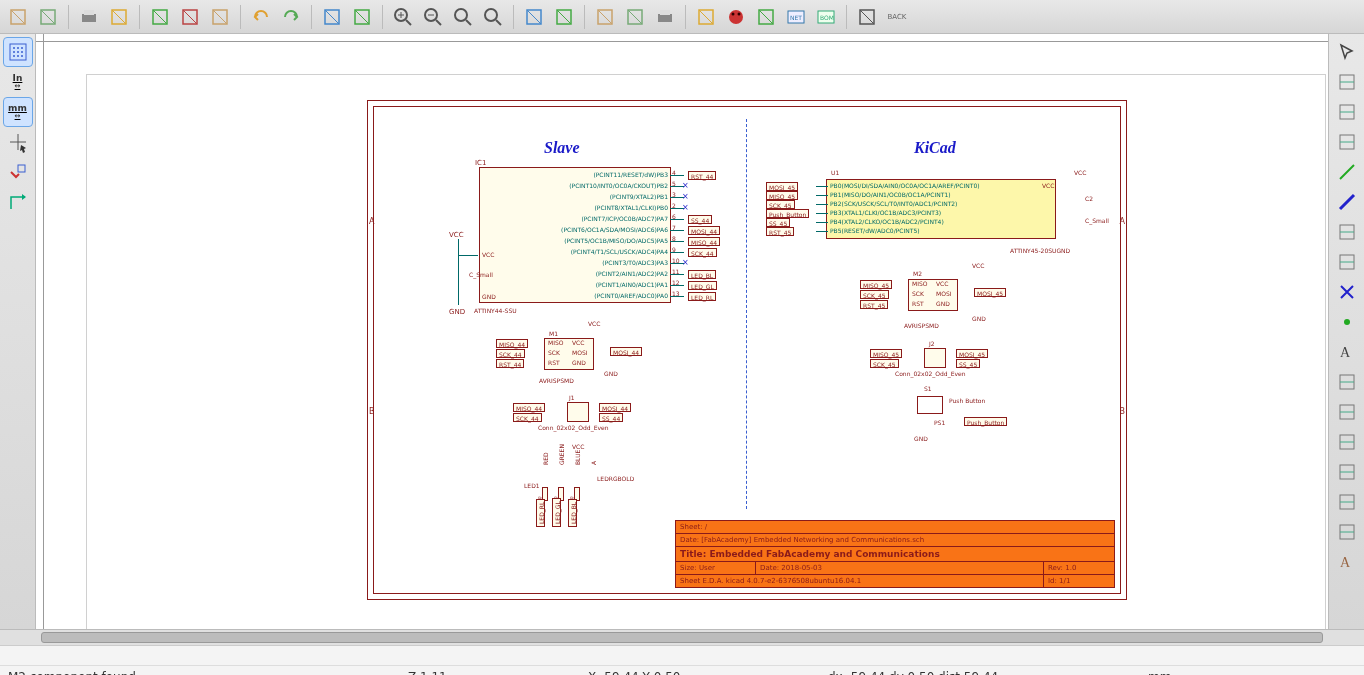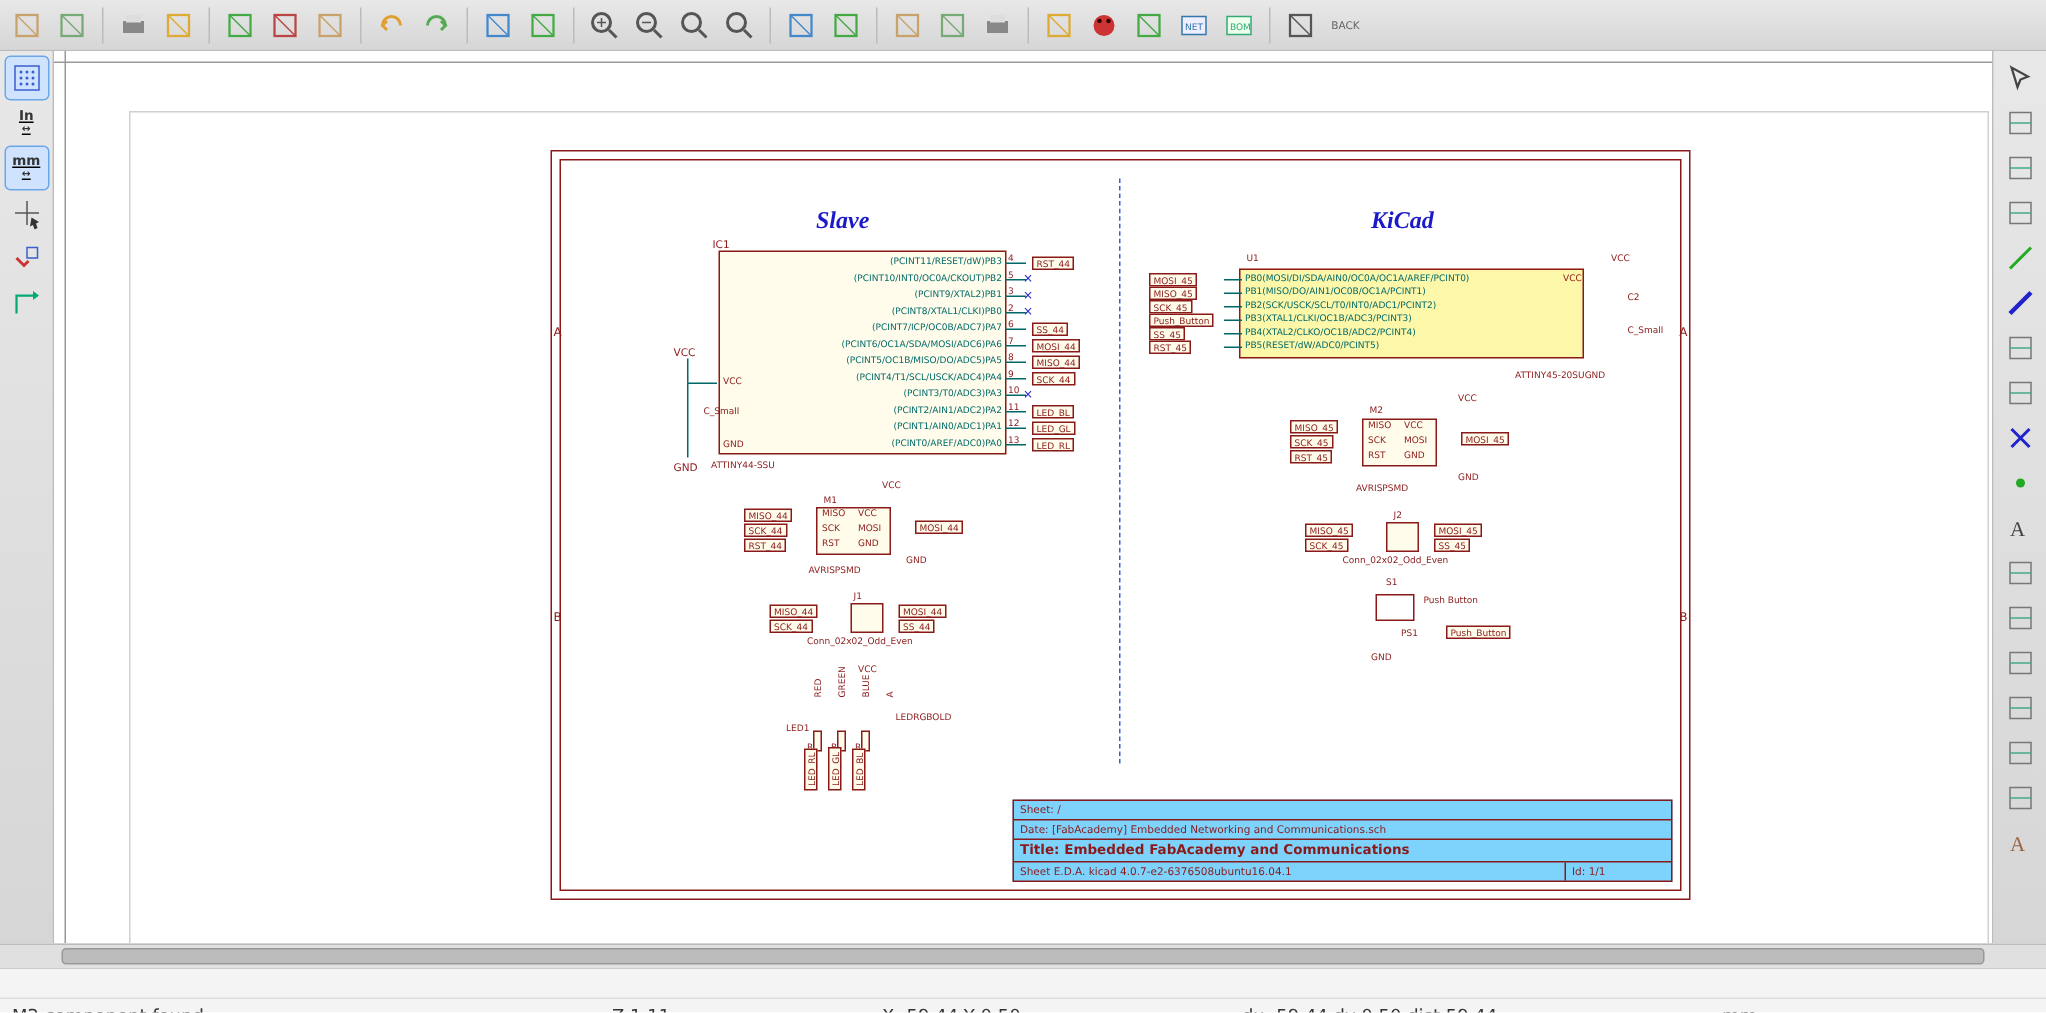--- a/index.html
+++ b/index.html
@@ -22,21 +22,21 @@
   .schematic { position: absolute; font-size: 7px; color: #006968; }
   .blue-title { color: #1a1ac8; font-weight: bold; font-size: 16px; font-family: Georgia, serif; font-style: italic; }
   .comp-box { position: absolute; border: 1px solid #8a1a1a; background: #fffceb; }
   .comp-box.master { background: #fdf7aa; }
   .pin-text { font-size: 6px; color: #006968; }
   .dark { color: #8a1a1a; }
   .netlabel { position: absolute; border: 1px solid #8a1a1a; background: #fffceb; font-size: 6px; color: #8a1a1a; padding: 0 2px; line-height: 9px; height: 9px; }
   .wire-h { position: absolute; height: 1px; background: #006968; }
   .wire-v { position: absolute; width: 1px; background: #006968; }
   .dashline { position: absolute; border-left: 1px dashed #3a5fd0; }
-  .title-block { position: absolute; right: 5px; bottom: 5px; width: 440px; border: 1px solid #8a1a1a; font-size: 7px; color: #8a1a1a; background: #7dd3fc; }
+  .title-block { position: absolute; right: 5px; bottom: 5px; width: 440px; border: 1px solid #8a1a1a; font-size: 7px; color: #8a1a1a; background: #f97316; }
   .title-block .row { display: flex; border-top: 1px solid #8a1a1a; }
   .title-block .row:first-child { border-top: none; }
   .title-block .cell { padding: 2px 4px; border-right: 1px solid #8a1a1a; }
   .title-block .cell:last-child { border-right: none; }
   .title-block .title-row { color: #8a1a1a; font-weight: bold; font-size: 9px; }
   .ruler-h { position: absolute; top: 0; left: 0; right: 0; height: 8px; border-bottom: 1px solid #999; }
   .ruler-v { position: absolute; top: 0; left: 0; bottom: 0; width: 8px; border-right: 1px solid #999; }
   .scrollbar-h { height: 16px; background: #e0e0e0; border-top: 1px solid #bbb; position: relative; }
   .scrollbar-h .thumb { position: absolute; left: 3%; width: 94%; top: 2px; bottom: 2px; background: #bcbcbc; border-radius: 3px; border: 1px solid #999; }
   .statusbar { height: 30px; background: #f4f4f4; border-top: 1px solid #ccc; }
@@ -466,20 +466,25 @@
             <div class="row">
                 <div class="cell" style="flex:1">Sheet: /</div>
               </div>
             <div class="row">
                 <div class="cell" style="flex:1">Date: [FabAcademy] Embedded Networking and Communications.sch</div>
               </div>
             <div class="row title-row">
                 <div class="cell" style="flex:1">Title: Embedded FabAcademy and Communications</div>
               </div>
             <div class="row">
+              <div class="cell" style="width:80px">Size: User</div>
+              <div class="cell" style="flex:1">Date: 2018-05-03</div>
+              <div class="cell" style="width:70px">Rev: 1.0</div>
+            </div>
+            <div class="row">
               <div class="cell" style="flex:1">Sheet E.D.A.  kicad 4.0.7-e2-6376508ubuntu16.04.1</div>
               <div class="cell" style="width:70px">Id: 1/1</div>
             </div>
           </div>
         </div>
       </div>
     </div>
 
     <div class="toolbar-right" id="right-toolbar">
         <div class="btn">

